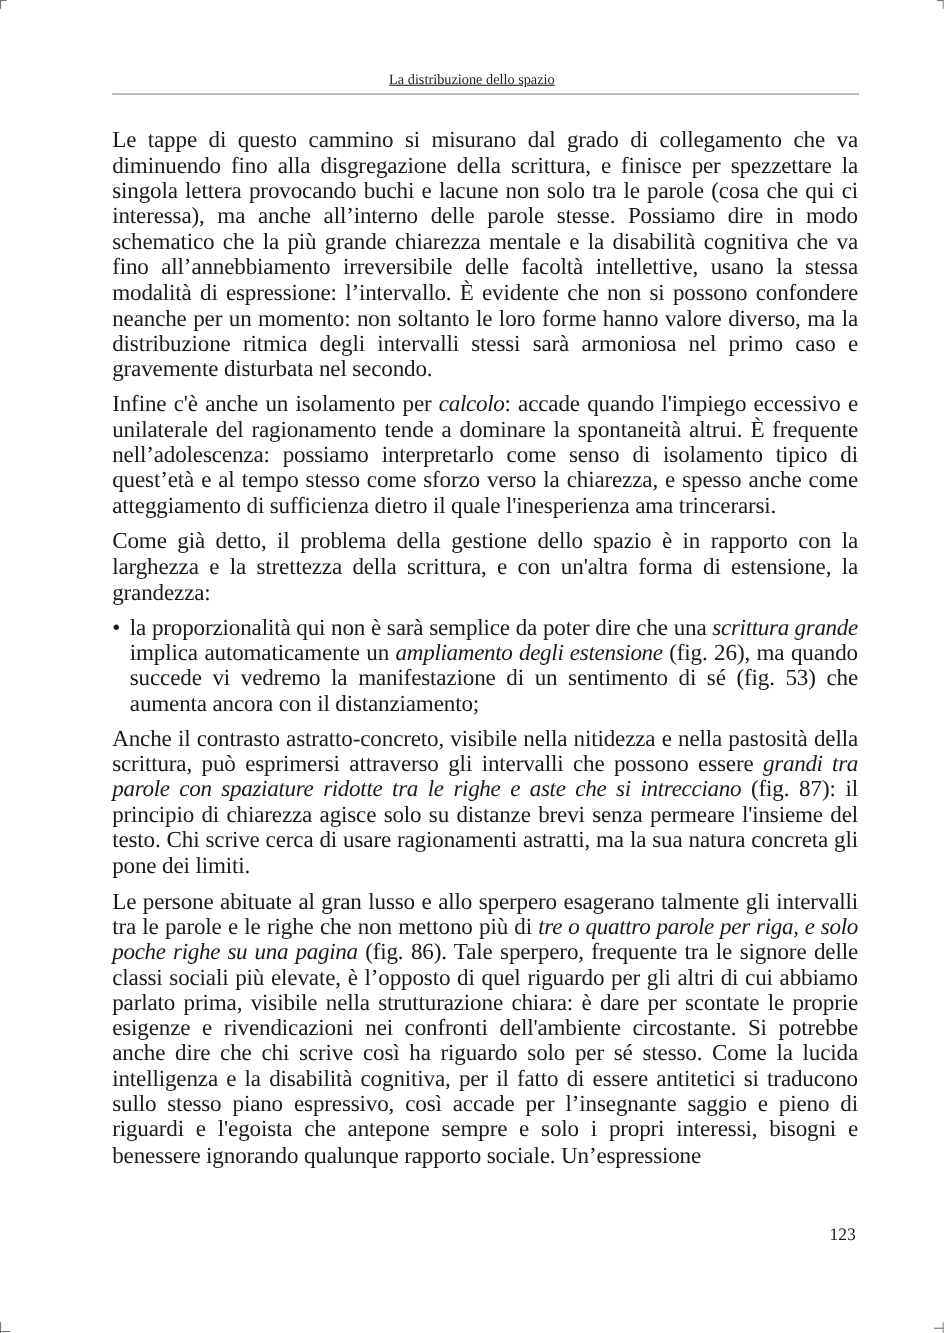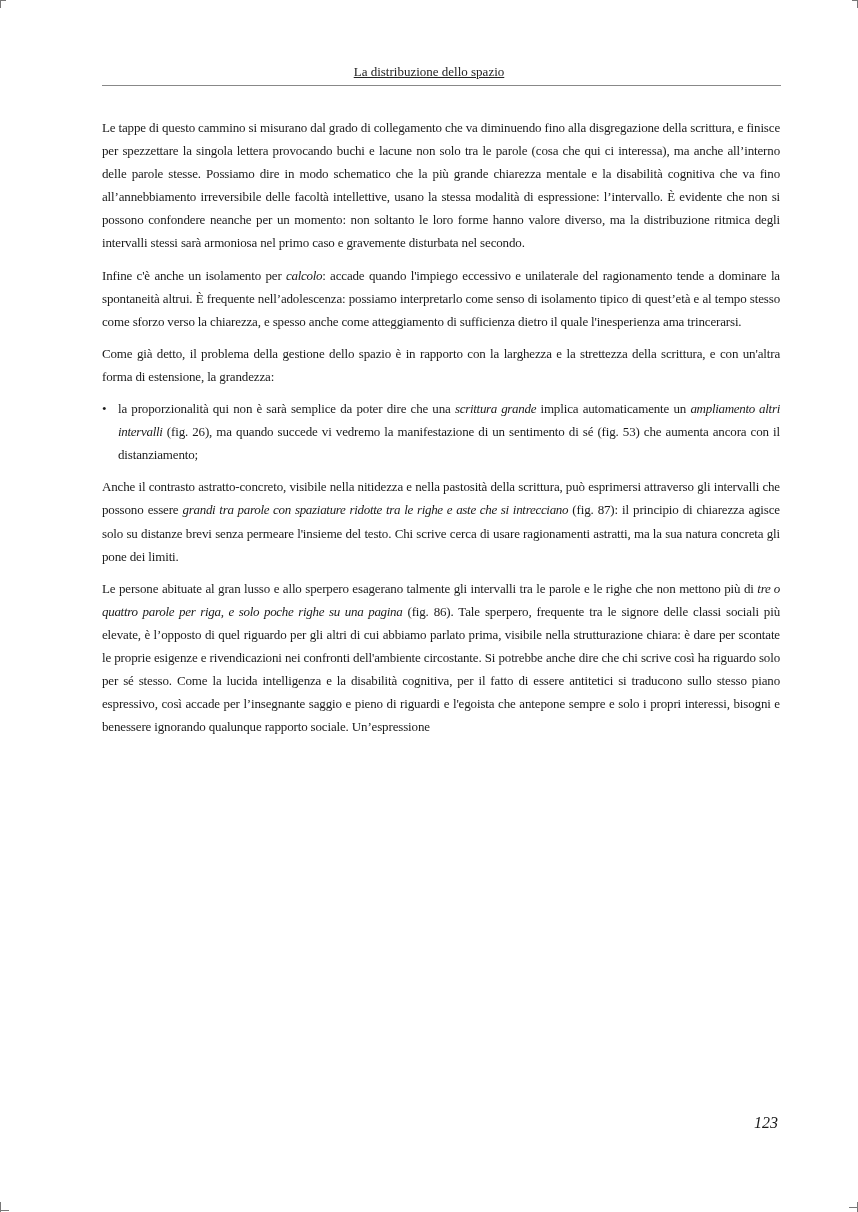--- a/index.html
+++ b/index.html
@@ -4,31 +4,31 @@
 <style>
   html, body { margin:0; padding:0; background:#ffffff; }
   body { width:858px; height:1212px; position:relative; overflow:hidden; }
   .crop { position:absolute; background:#777; }
   .header {
     position:absolute; left:0; width:858px; top:64px; text-align:center;
     font-family:"Liberation Serif", serif; font-size:13px; color:#222;text-decoration:underline;
   }
   .text {
     position:absolute; left:102px; top:116px; width:678px;
-    font-family:"Liberation Serif", serif; font-size:13px; line-height:23.1px;
+    font-family:"Liberation Serif", serif; font-size:21px; line-height:23.1px;
     color:#1a1a1a; text-align:justify; letter-spacing:-0.15px;
   }
   .text p { margin:0 0 9px 0; }
   .text i { font-style:italic; letter-spacing:-0.3px; }
   ul.bullets { list-style:none; margin:0 0 8px 0; padding:0; }
   ul.bullets li { position:relative; padding-left:16px; margin-bottom:9px; }
   ul.bullets li::before { content:"•"; position:absolute; left:0; top:0; }
   .pagenum {
     position:absolute; left:754px; top:1114px;
-    font-family:"Liberation Serif", serif; font-size:16px; color:#1a1a1a;font-style:italic;
+    font-family:"Liberation Serif", serif; font-size:16px; color:#1a1a1a;
   }
 </style>
 </head>
 <body>
 
 <div class="crop" style="left:0;top:0;width:1px;height:8px;"></div>
 <div class="crop" style="left:0;top:0;width:6px;height:1px;"></div>
 <div class="crop" style="left:857px;top:0;width:1px;height:8px;"></div>
 <div class="crop" style="left:852px;top:0;width:6px;height:1px;"></div>
 <div class="crop" style="left:0;top:1202px;width:1px;height:10px;"></div>
@@ -40,21 +40,21 @@
 <div style="position:absolute;left:102px;top:85px;width:679px;height:1px;background:#888;"></div>
 
 <div class="text">
   <p>Le tappe di questo cammino si misurano dal grado di collegamento che va diminuendo fino alla disgregazione della scrittura, e finisce per spezzettare la singola lettera provocando buchi e lacune non solo tra le parole (cosa che qui ci interessa), ma anche all’interno delle parole stesse. Possiamo dire in modo schematico che la più grande chiarezza mentale e la disabilità cognitiva che va fino all’annebbiamento irreversibile delle facoltà intellettive, usano la stessa modalità di espressione: l’intervallo. È evidente che non si possono confondere neanche per un momento: non soltanto le loro forme hanno valore diverso, ma la distribuzione ritmica degli intervalli stessi sarà armoniosa nel primo caso e gravemente disturbata nel secondo.</p>
 
   <p><span>Infine c'è anche un isolamento per </span><i>calcolo</i><span>: accade quando l'impiego eccessivo e unilaterale del ragionamento tende a dominare la spontaneità altrui. È frequente nell’adolescenza: possiamo interpretarlo come senso di isolamento tipico di quest’età e al tempo stesso come sforzo verso la chiarezza, e spesso anche come atteggiamento di sufficienza dietro il quale l'inesperienza ama trincerarsi.</span></p>
 
   <p>Come già detto, il problema della gestione dello spazio è in rapporto con la larghezza e la strettezza della scrittura, e con un'altra forma di estensione, la grandezza:</p>
 
   <ul class="bullets">
-    <li><span>la proporzionalità qui non è sarà semplice da poter dire che una </span><i>scrittura grande</i><span> implica automaticamente un </span><i>ampliamento altri intervalli</i><span> (fig. 26), ma quando succede vi vedremo la manifestazione di un sentimento di sé (fig. 53) che aumenta ancora con il distanziamento;</span></li>
+    <li><span>la proporzionalità qui non è sarà semplice da poter dire che una </span><i>scrittura grande</i><span> implica automaticamente un </span><i>ampliamento degli estensione</i><span> (fig. 26), ma quando succede vi vedremo la manifestazione di un sentimento di sé (fig. 53) che aumenta ancora con il distanziamento;</span></li>
   </ul>
 
   <p><span>Anche il contrasto astratto-concreto, visibile nella nitidezza e nella pastosità della scrittura, può esprimersi attraverso gli intervalli che possono essere </span><i>grandi tra parole con spaziature ridotte tra le righe e aste che si intrecciano</i><span> (fig. 87): il principio di chiarezza agisce solo su distanze brevi senza permeare l'insieme del testo. Chi scrive cerca di usare ragionamenti astratti, ma la sua natura concreta gli pone dei limiti.</span></p>
 
   <p><span>Le persone abituate al gran lusso e allo sperpero esagerano talmente gli intervalli tra le parole e le righe che non mettono più di </span><i>tre o quattro parole per riga, e solo poche righe su una pagina</i><span> (fig. 86). Tale sperpero, frequente tra le signore delle classi sociali più elevate, è l’opposto di quel riguardo per gli altri di cui abbiamo parlato prima, visibile nella strutturazione chiara: è dare per scontate le proprie esigenze e rivendicazioni nei confronti dell'ambiente circostante. Si potrebbe anche dire che chi scrive così ha riguardo solo per sé stesso. Come la lucida intelligenza e la disabilità cognitiva, per il fatto di essere antitetici si traducono sullo stesso piano espressivo, così accade per l’insegnante saggio e pieno di riguardi e l'egoista che antepone sempre e solo i propri interessi, bisogni e benessere ignorando qualunque rapporto sociale. Un’espressione</span></p>
 </div>
 
 <div class="pagenum">123</div>
 
 </body></html>

